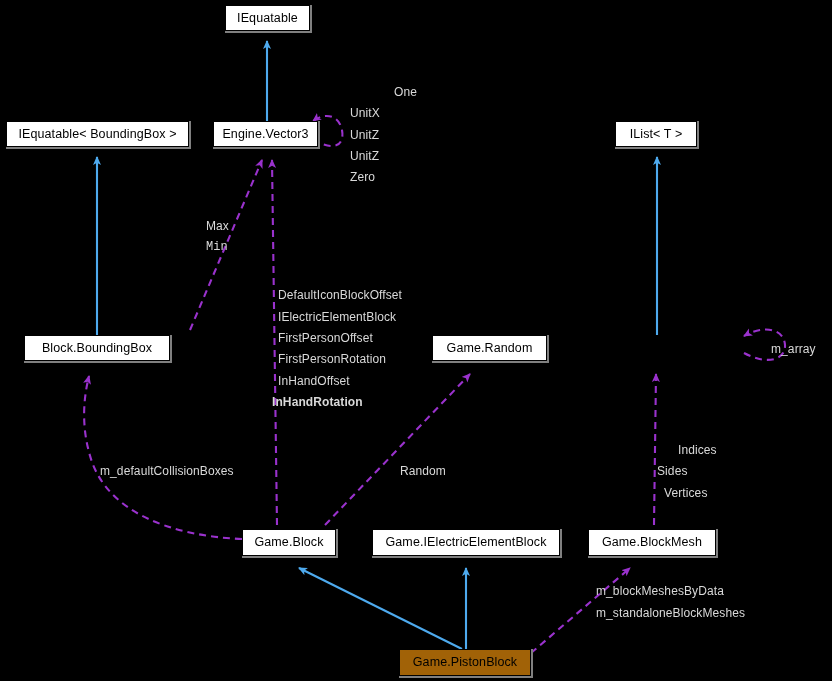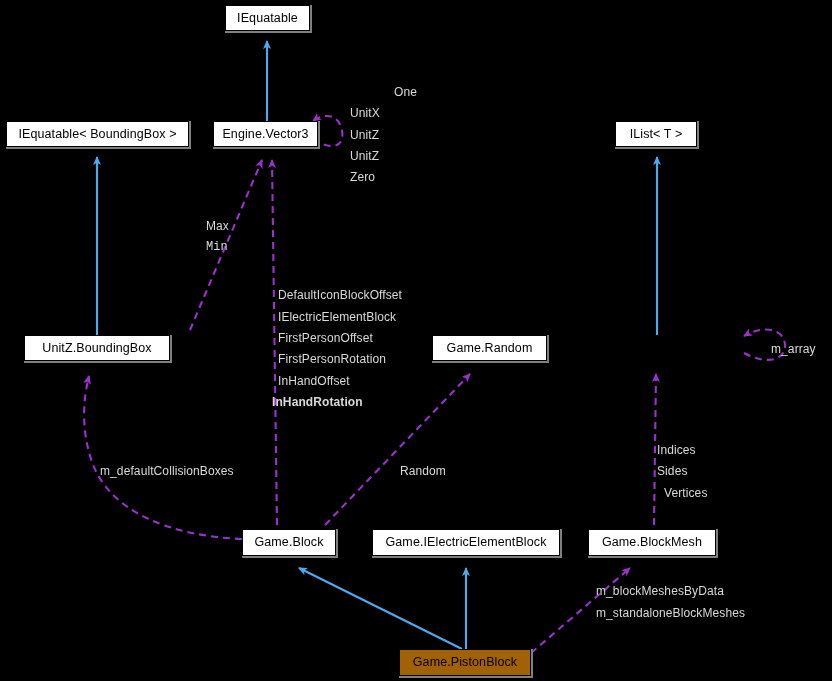--- a/index.html
+++ b/index.html
@@ -97,21 +97,21 @@
   </svg>
 
   <div class="node" style="left:225px; top:5px; width:85px; height:26px;">IEquatable</div>
 
   <div class="node" style="left:6px; top:121px; width:183px; height:26px;">IEquatable&lt; BoundingBox &gt;</div>
 
   <div class="node" style="left:213px; top:121px; width:105px; height:26px;">Engine.Vector3</div>
 
   <div class="node" style="left:615px; top:121px; width:82px; height:26px;">IList&lt; T &gt;</div>
 
-  <div class="node" style="left:24px; top:335px; width:146px; height:26px;">UnitZ.BoundingBox</div>
+  <div class="node" style="left:24px; top:335px; width:146px; height:26px;">Block.BoundingBox</div>
 
   <div class="node" style="left:432px; top:335px; width:115px; height:26px;">Game.Random</div>
 
 
   <div class="node" style="left:242px; top:529px; width:94px; height:27px;">Game.Block</div>
 
   <div class="node" style="left:372px; top:529px; width:188px; height:27px;">Game.IElectricElementBlock</div>
 
   <div class="node" style="left:588px; top:529px; width:128px; height:27px;">Game.BlockMesh</div>
 
@@ -128,21 +128,21 @@
 
   <div class="edge-label" style="left:278px; top:289px;">DefaultIconBlockOffset</div>
   <div class="edge-label" style="left:278px; top:311px;">IElectricElementBlock</div>
   <div class="edge-label" style="left:278px; top:332px;">FirstPersonOffset</div>
   <div class="edge-label" style="left:278px; top:353px;">FirstPersonRotation</div>
   <div class="edge-label" style="left:278px; top:375px;">InHandOffset</div>
   <div class="edge-label" style="left:272px; top:396px;font-weight:bold;">InHandRotation</div>
 
   <div class="edge-label" style="left:771px; top:343px;">m_array</div>
 
-  <div class="edge-label" style="left:657px; top:444px;">Indices</div>
+  <div class="edge-label" style="left:678px; top:444px;">Indices</div>
   <div class="edge-label" style="left:657px; top:465px;">Sides</div>
   <div class="edge-label" style="left:657px; top:487px;margin-left:7px;">Vertices</div>
 
   <div class="edge-label" style="left:100px; top:465px;">m_defaultCollisionBoxes</div>
   <div class="edge-label" style="left:400px; top:465px;">Random</div>
 
   <div class="edge-label" style="left:596px; top:585px;">m_blockMeshesByData</div>
   <div class="edge-label" style="left:596px; top:607px;">m_standaloneBlockMeshes</div>
 
 </div>

